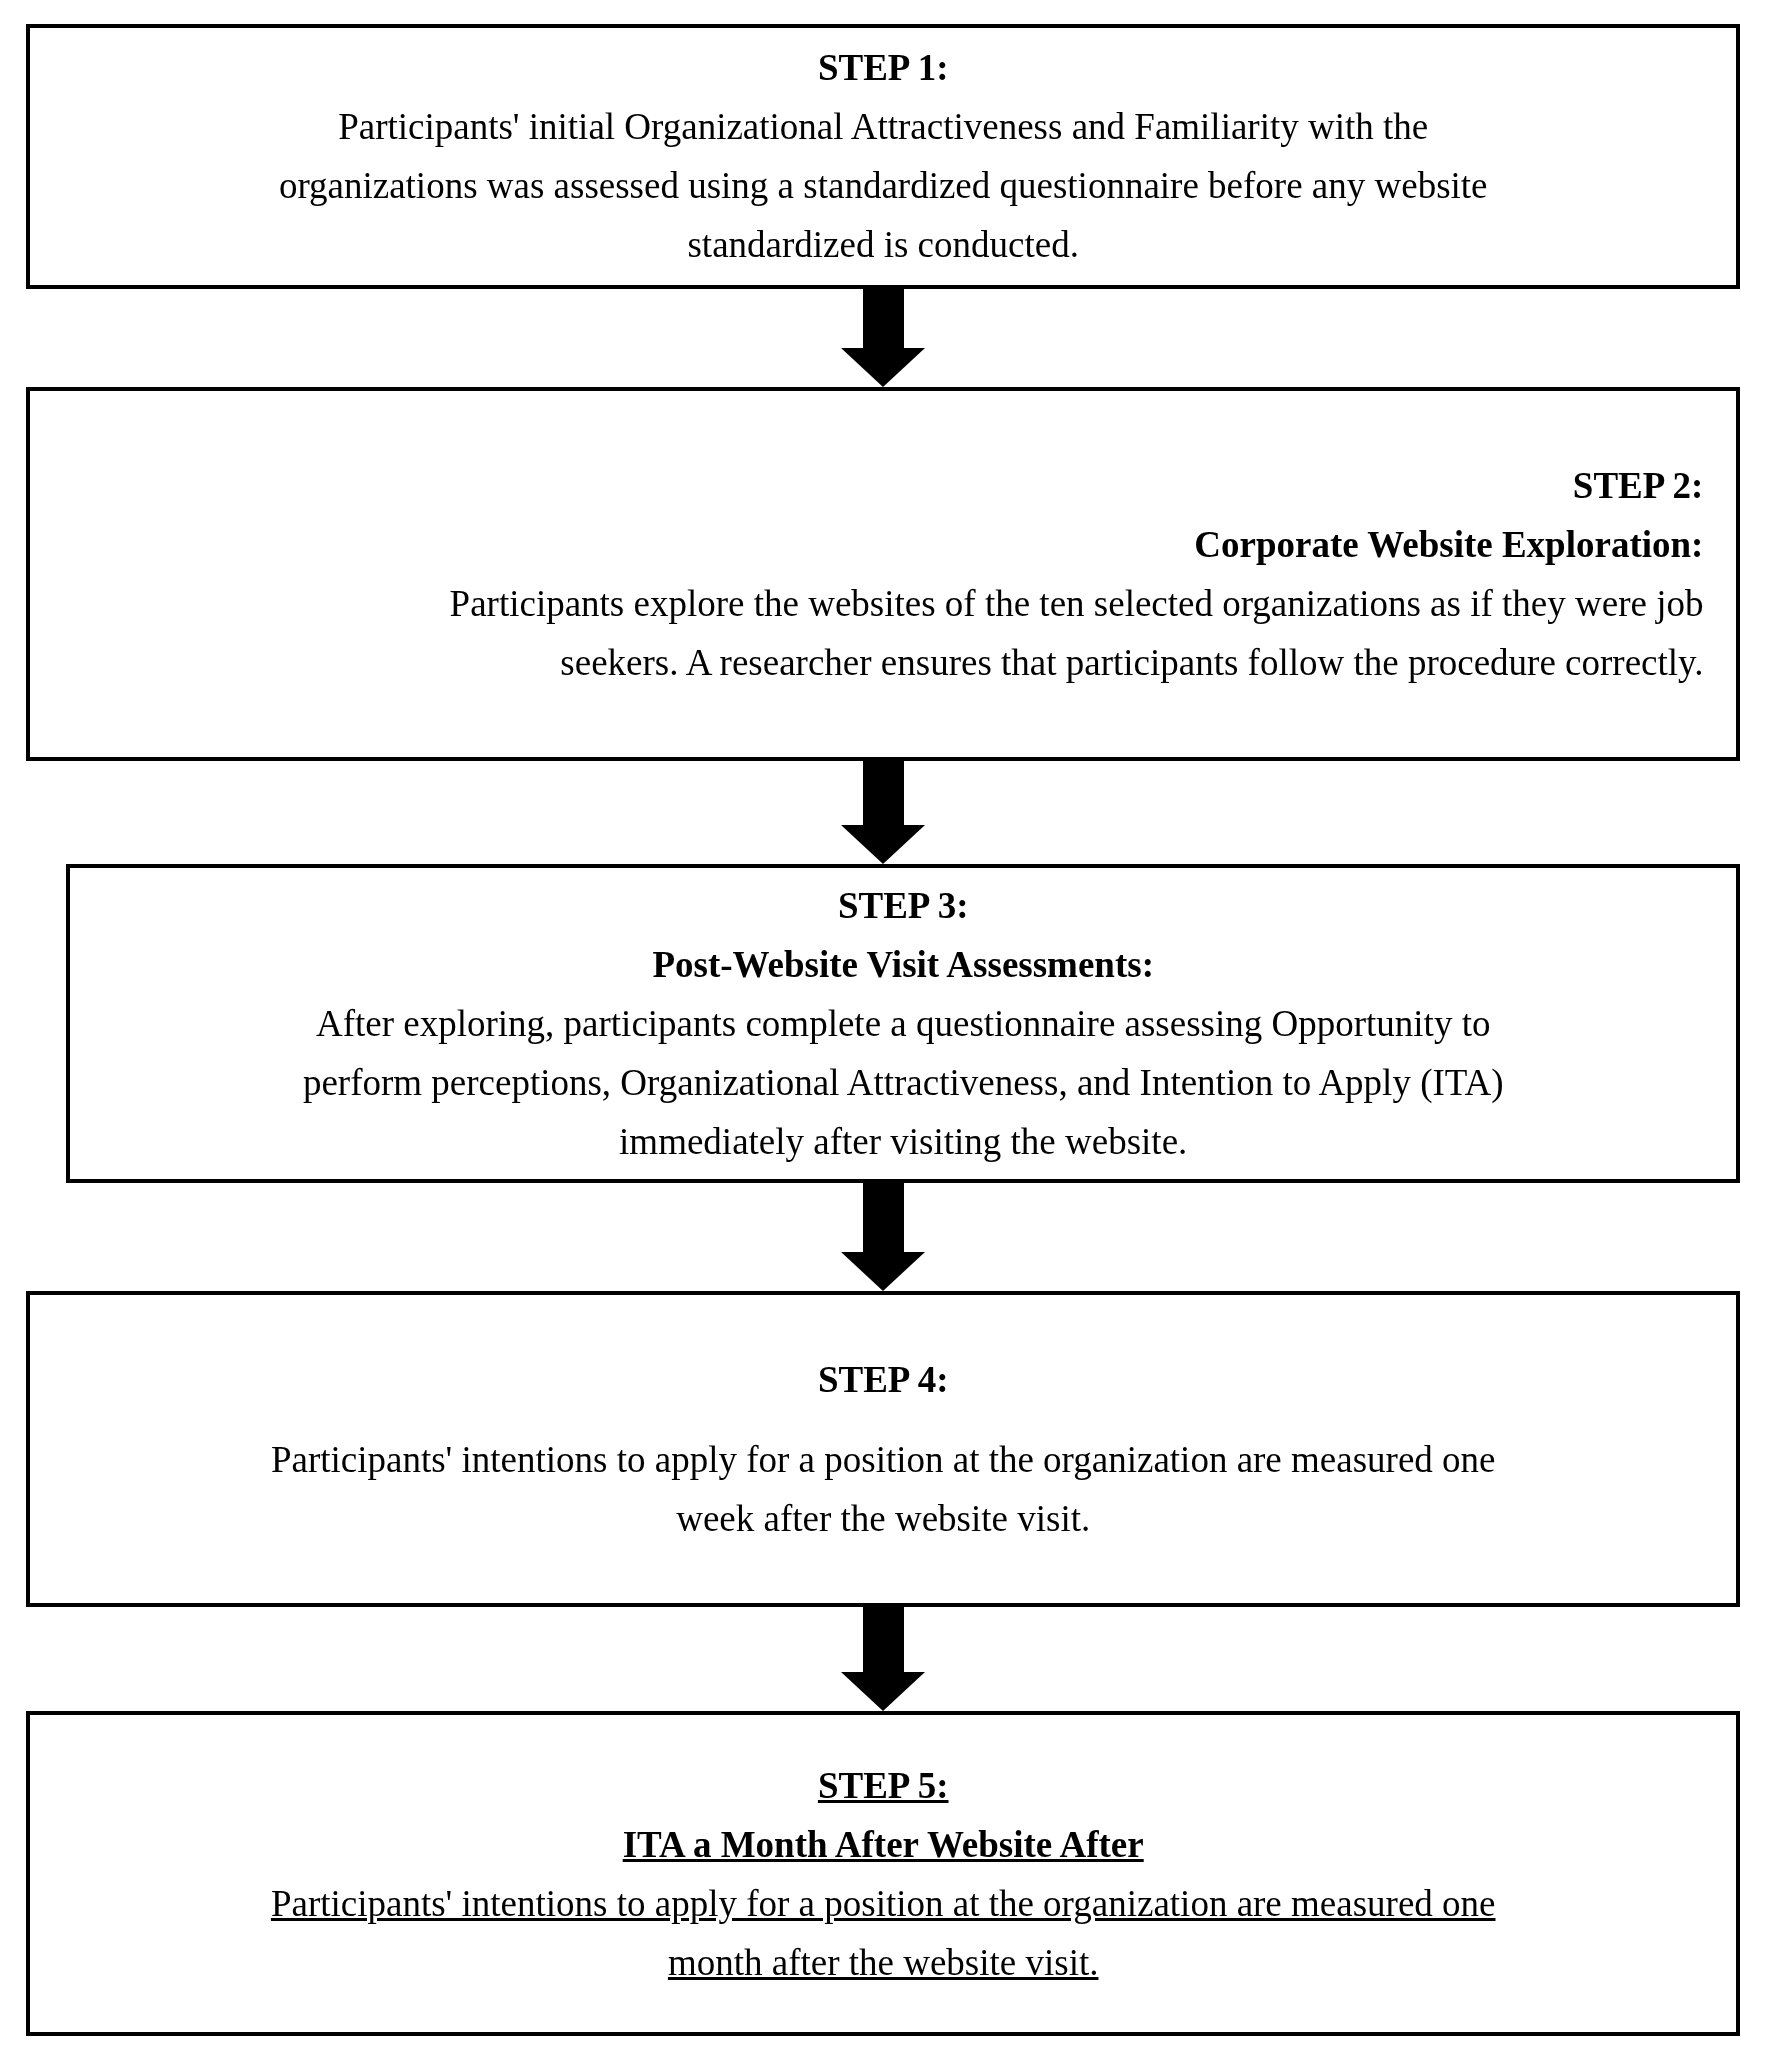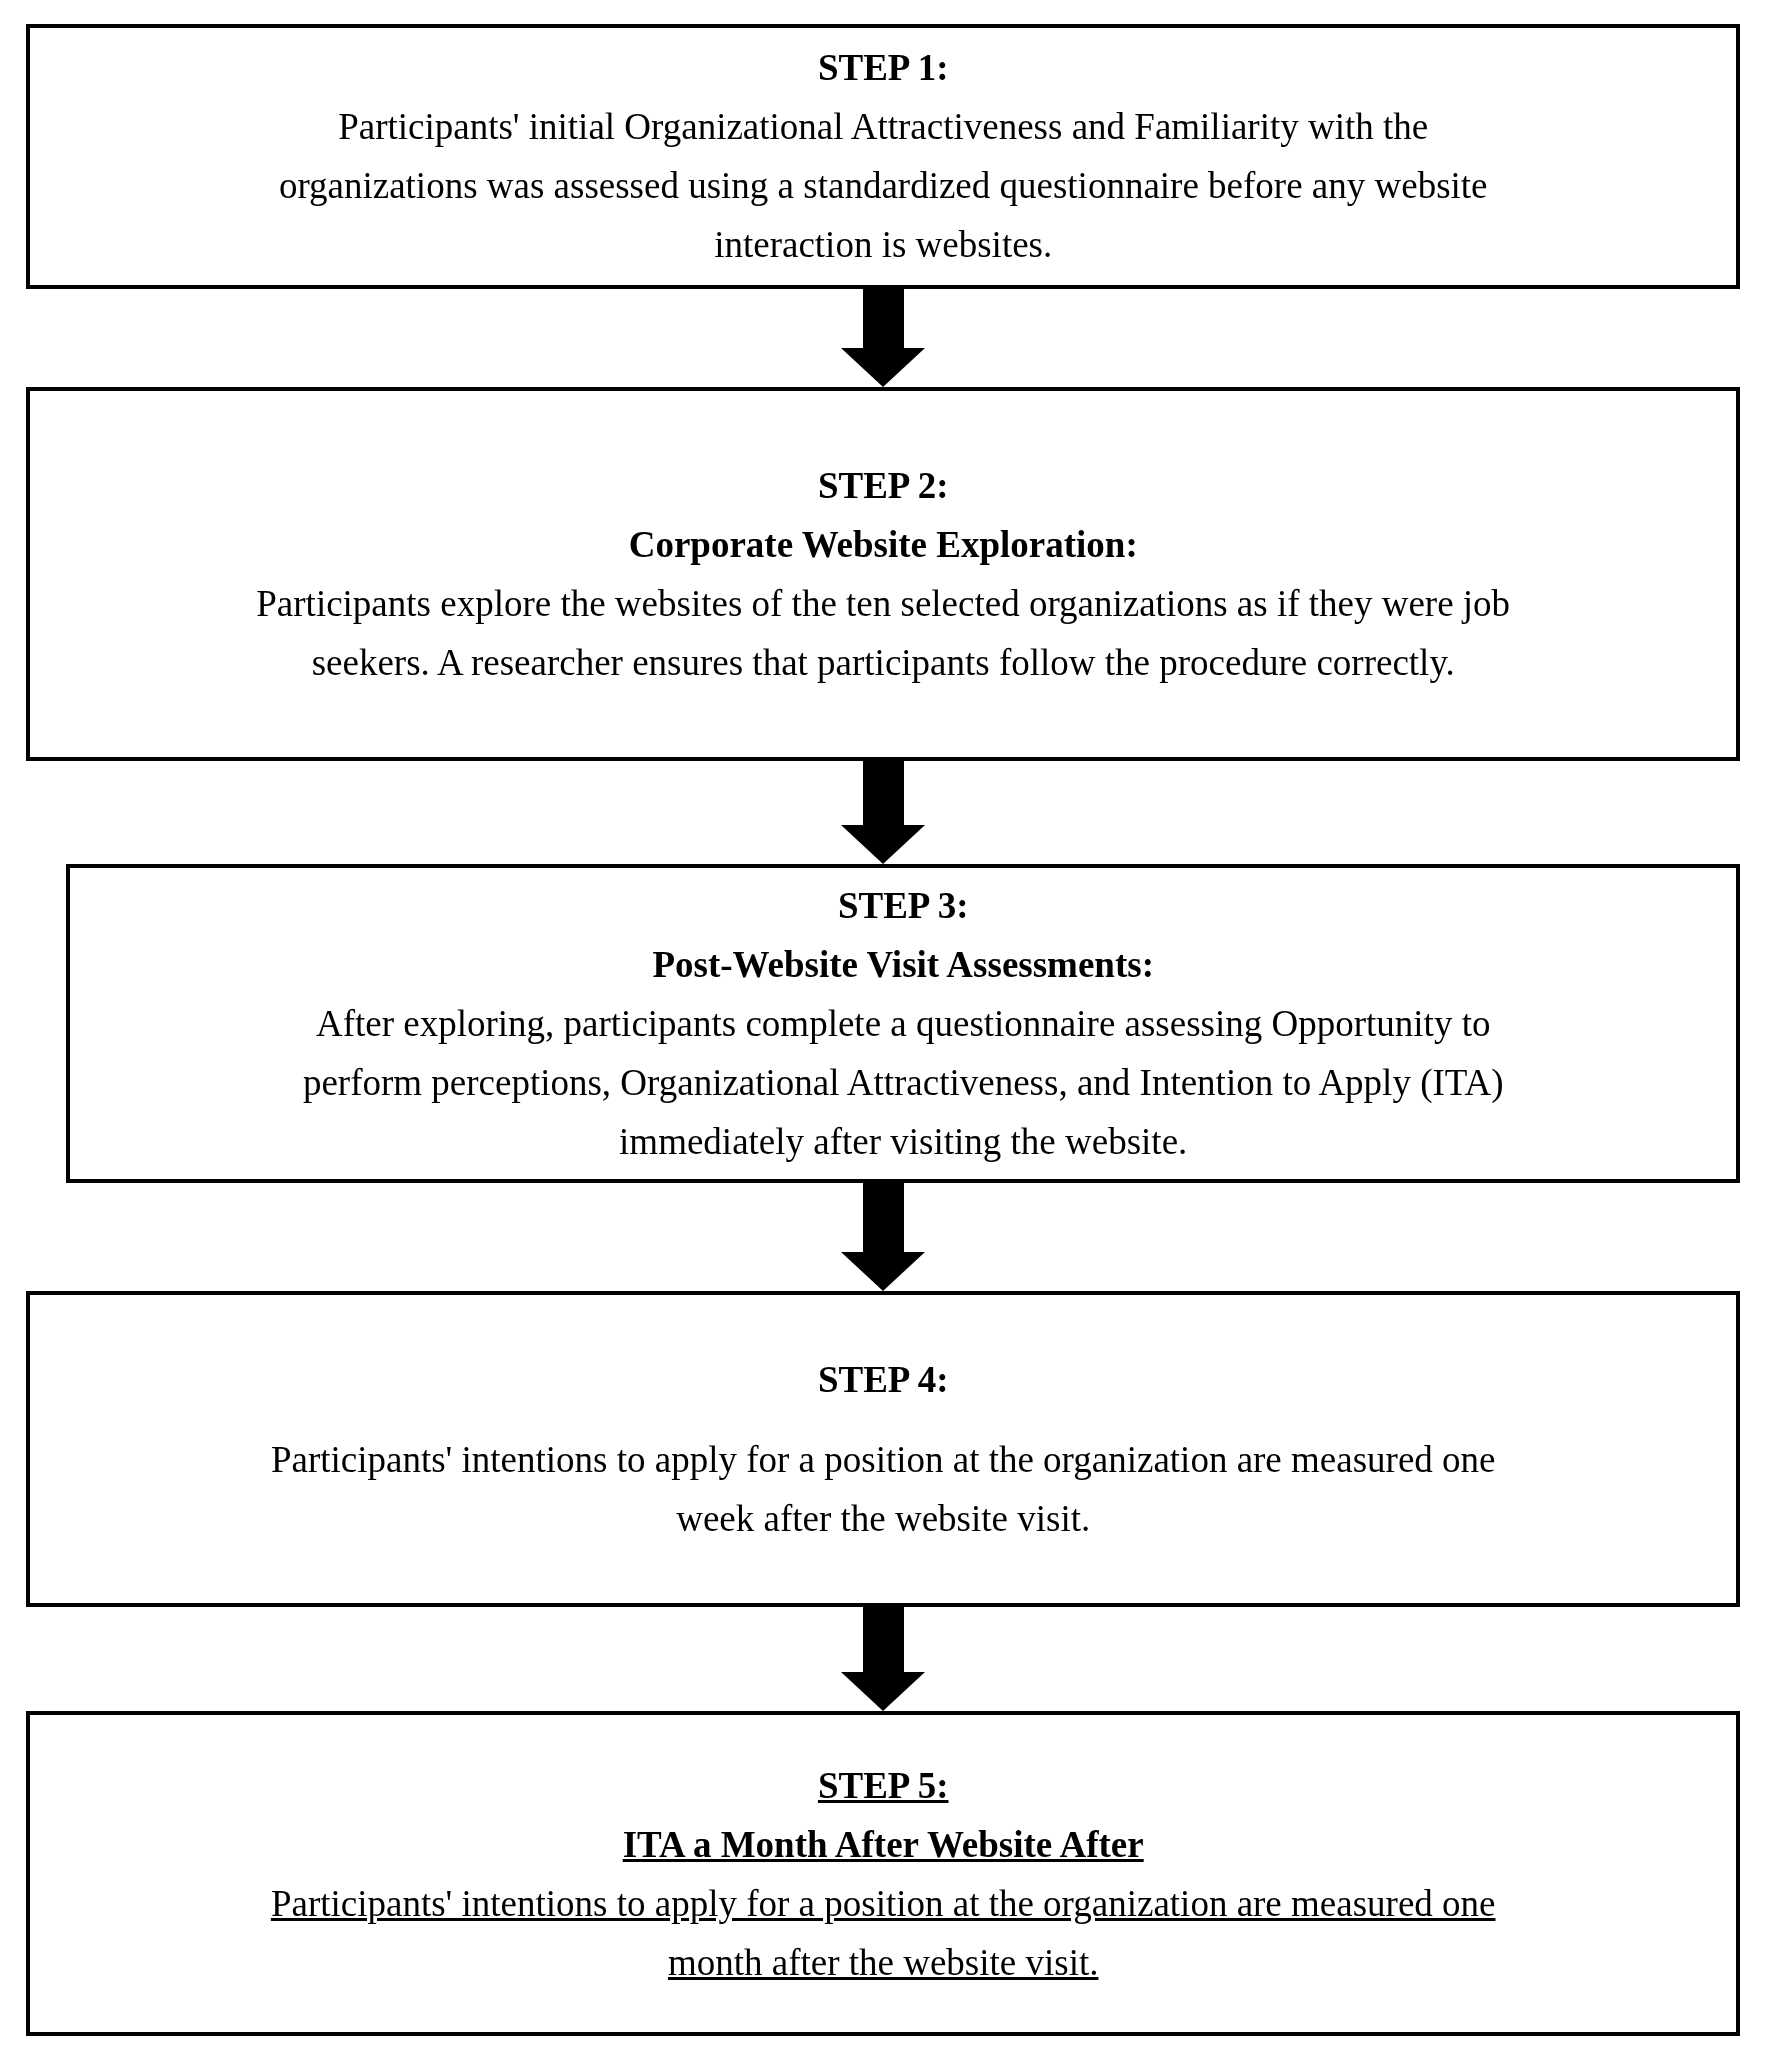--- a/index.html
+++ b/index.html
@@ -36,21 +36,21 @@
     padding: 0 33px;
   }
   .step-box .step-label,
   .step-box .step-title {
     font-weight: bold;
   }
   .step-box .step-body {
     white-space: pre-line;
   }
   .box-1 { height: 266px; }
-  .box-2 { height: 376px; }
+  .box-2 { height: 376px; text-align: right; }
   .box-3 { height: 320px; margin-left: 40px; }
   .box-4 { height: 318px; gap: 21px; }
   .box-5 { height: 326px; text-decoration: underline; }
 
   .arrow {
     display: flex;
     flex-direction: column;
     align-items: center;
     flex: 0 0 auto;
   }
@@ -73,21 +73,21 @@
 </style>
 </head>
 <body>
 
 <div class="flowchart">
 
   <div class="step-box box-1">
     <div class="step-label">STEP 1:</div>
     <div class="step-body">Participants' initial Organizational Attractiveness and Familiarity with the
 organizations was assessed using a standardized questionnaire before any website
-interaction is websites.</div>
+standardized is conducted.</div>
   </div>
 
   <div class="arrow arrow-1">
     <div class="arrow-shaft"></div>
     <div class="arrow-head"></div>
   </div>
 
   <div class="step-box box-2">
     <div class="step-label">STEP 2:</div>
     <div class="step-title">Corporate Website Exploration:</div>

